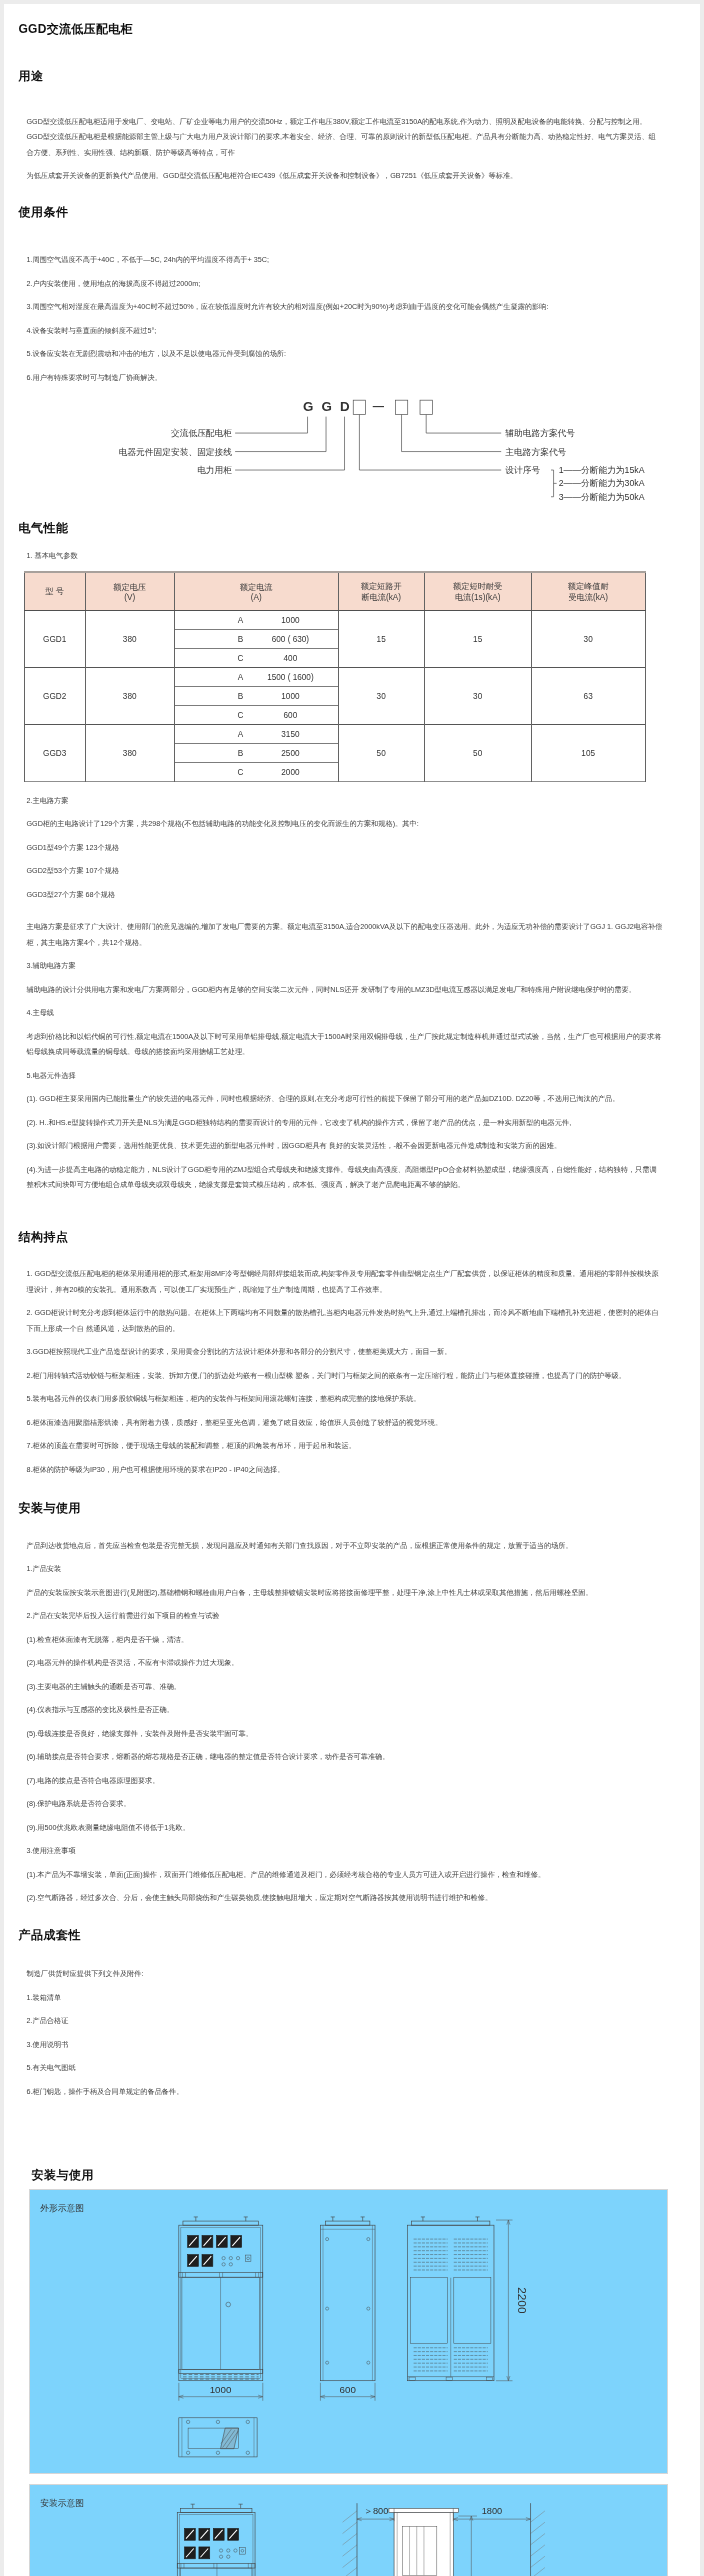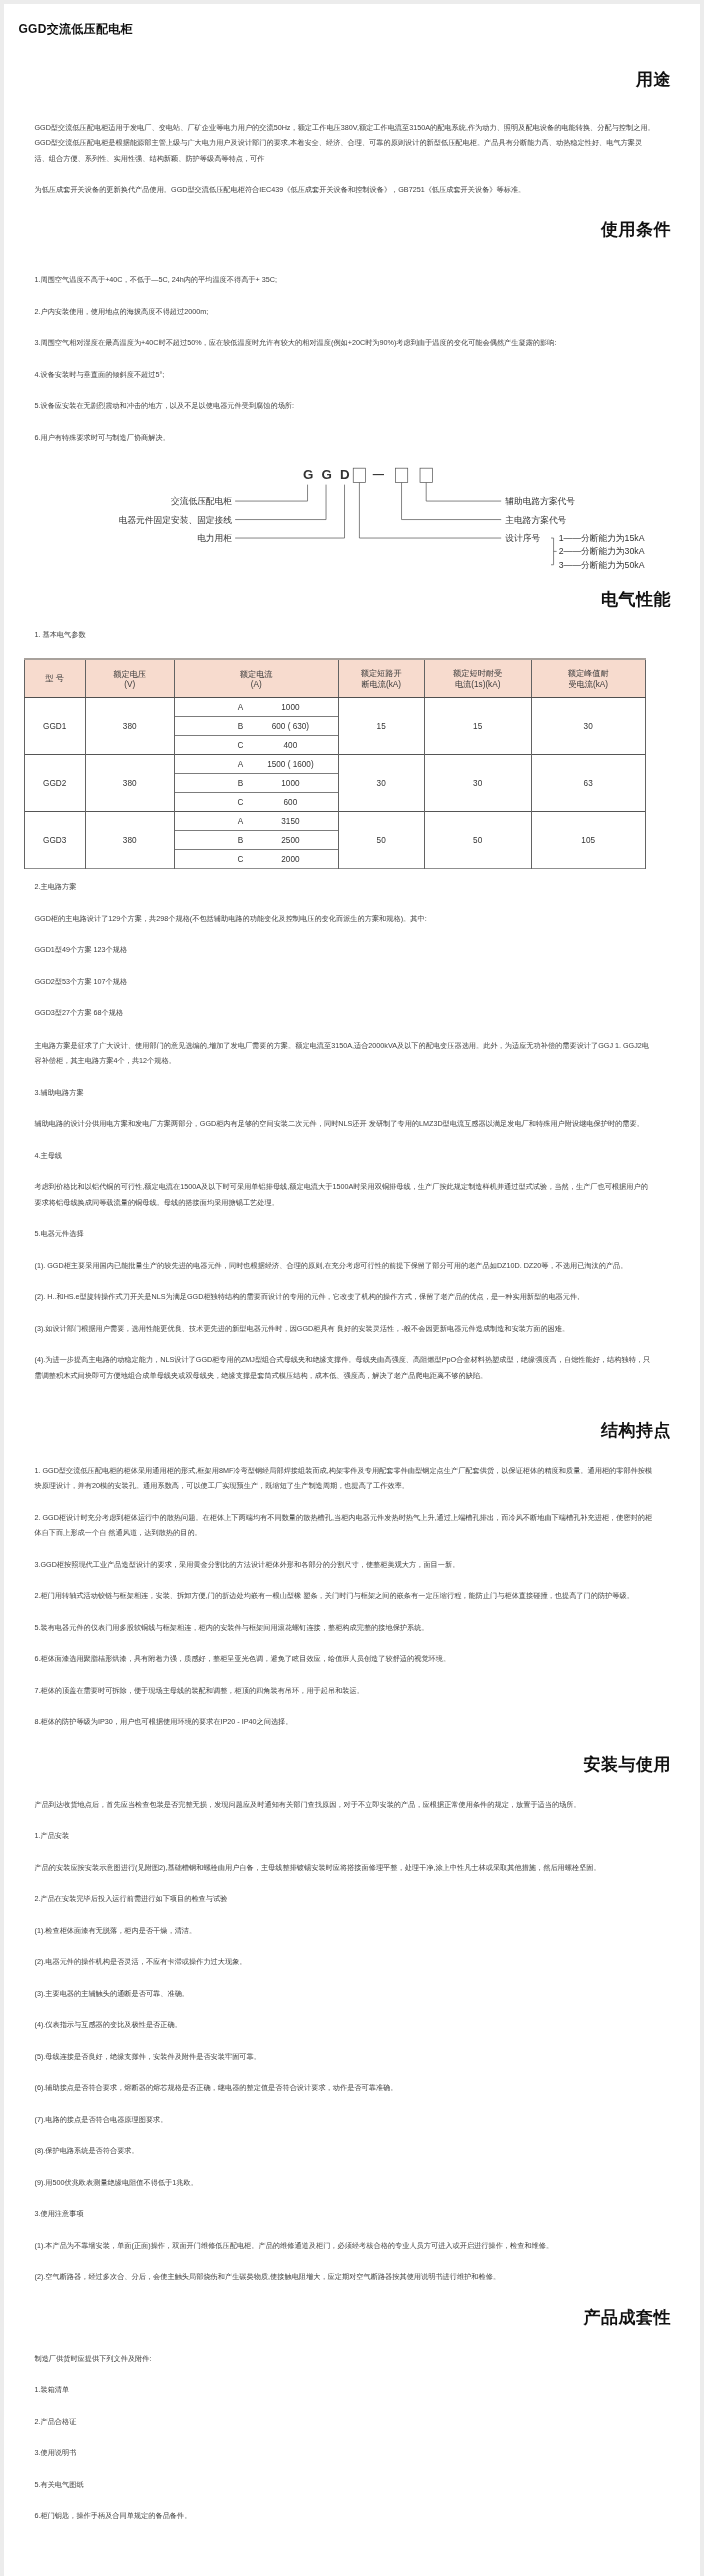--- a/index.html
+++ b/index.html
@@ -1,28 +1,28 @@
 <!DOCTYPE html>
 <html style="font-size:8.2px"><head>
 <meta charset="utf-8">
 <style>
   html,body{margin:0;padding:0;background:#ececec;}
   body{font-family:"Liberation Sans","DejaVu Sans",sans-serif;color:#3d3d3d;}
   .page{background:#ffffff;margin:4.1px 4.1px 0 4.1px;padding:10.3px 29px 31px 14.4px;min-height:2628px;}
   h1{font-size:12px;color:#111;margin:6.2px 0 0 0;font-weight:bold;letter-spacing:0.3px;}
-  h2{font-size:17px;color:#111;font-weight:bold;letter-spacing:0.5px;text-align:right;}
+  h2{font-size:12px;color:#111;font-weight:bold;letter-spacing:0.5px;}
   .h-yongtu{margin:30px 0 29px 0;}
   .h-tiaojian{margin:20.6px 0 31px 0;}
   .h-xinghao{margin:11.3px 0 0 0;}
   .h-dianqi{margin:13.4px 0 11.3px 0;}
   .h-jiegou{margin:36px 0 20.6px 0;}
   .h-anzhuang1{margin:23px 0 20.6px 0;}
   .h-chengtao{margin:21.6px 0 21.6px 0;}
   .h-anzhuang2{margin:68px 0 5.2px 13px;}
-  p.line{font-size:7.2px;line-height:15.5px;margin:16px;color:#3d3d3d;}
+  p.line{font-size:7.2px;line-height:15.5px;margin:8px;color:#3d3d3d;}
   p.gap{margin-top:17px;}
   p.gapsm{margin-top:10.3px;}
   
   table.t1{border-collapse:collapse;width:622px;margin:5.2px 0 0 5.2px;table-layout:fixed;
            border-top:2.1px solid #a8a19c;border-bottom:1.5px solid #8f8f8f;font-size:8.2px;color:#333;}
   table.t1 th,table.t1 td{border-left:0.5px solid #636363;border-right:0.5px solid #636363;text-align:center;padding:0;}
   table.t1 th{background:#f7dbce;font-weight:normal;height:37px;font-size:8.2px;color:#3a3a3a;
               border-bottom:1.5px solid #4f4f4f;}
   table.t1 td{height:18px;}
   table.t1 tr.msep td{border-top:0.8px solid #555;}

